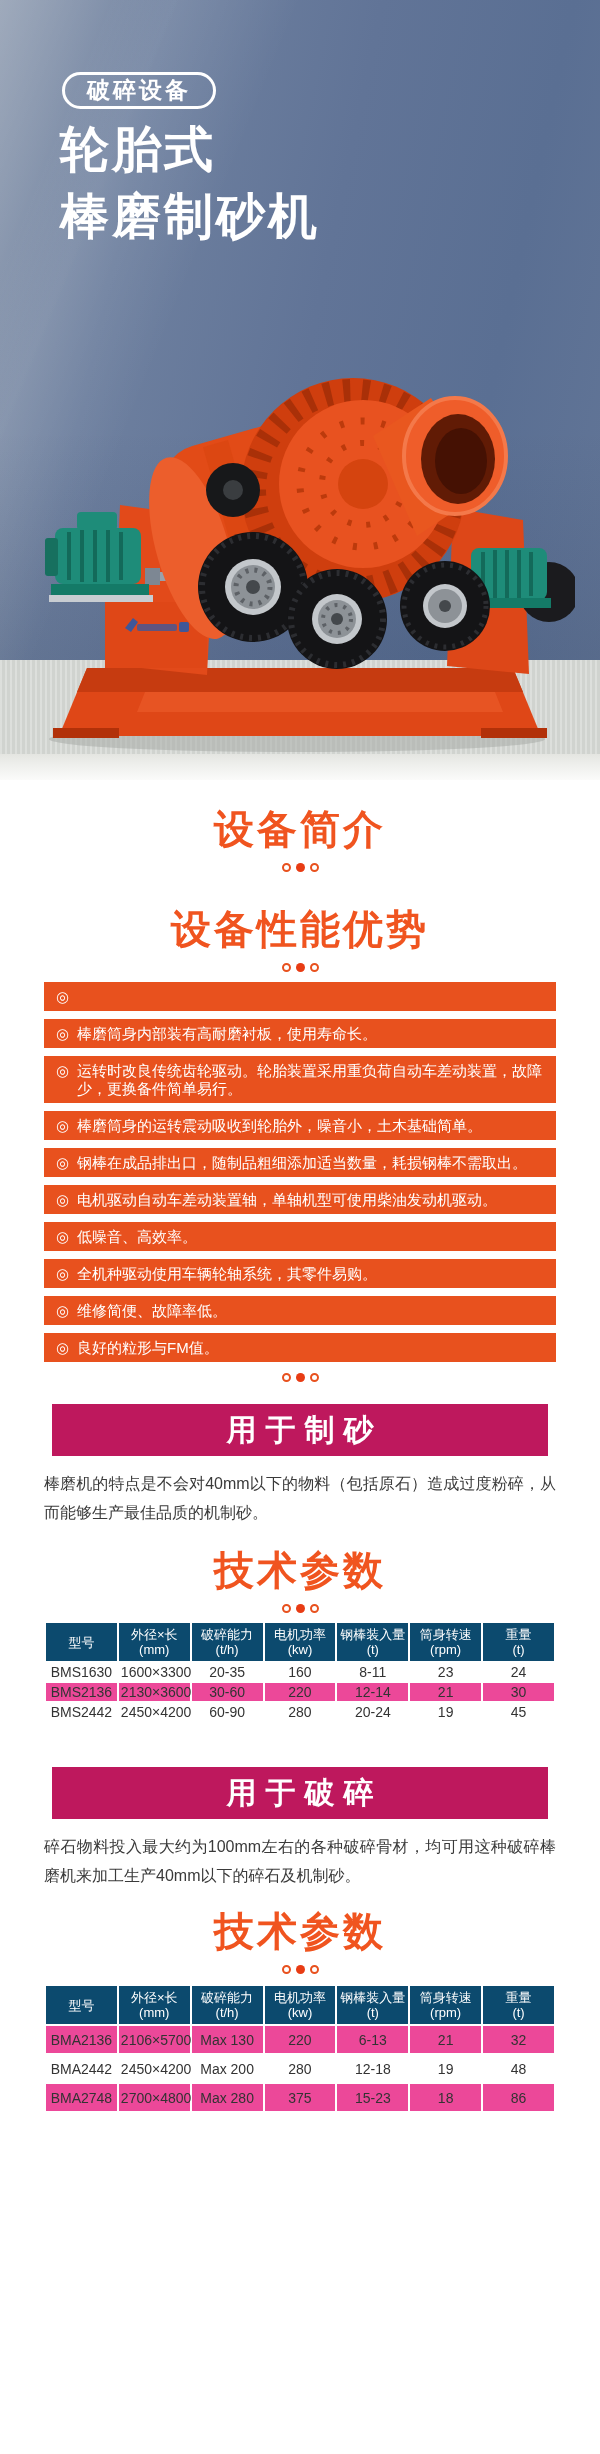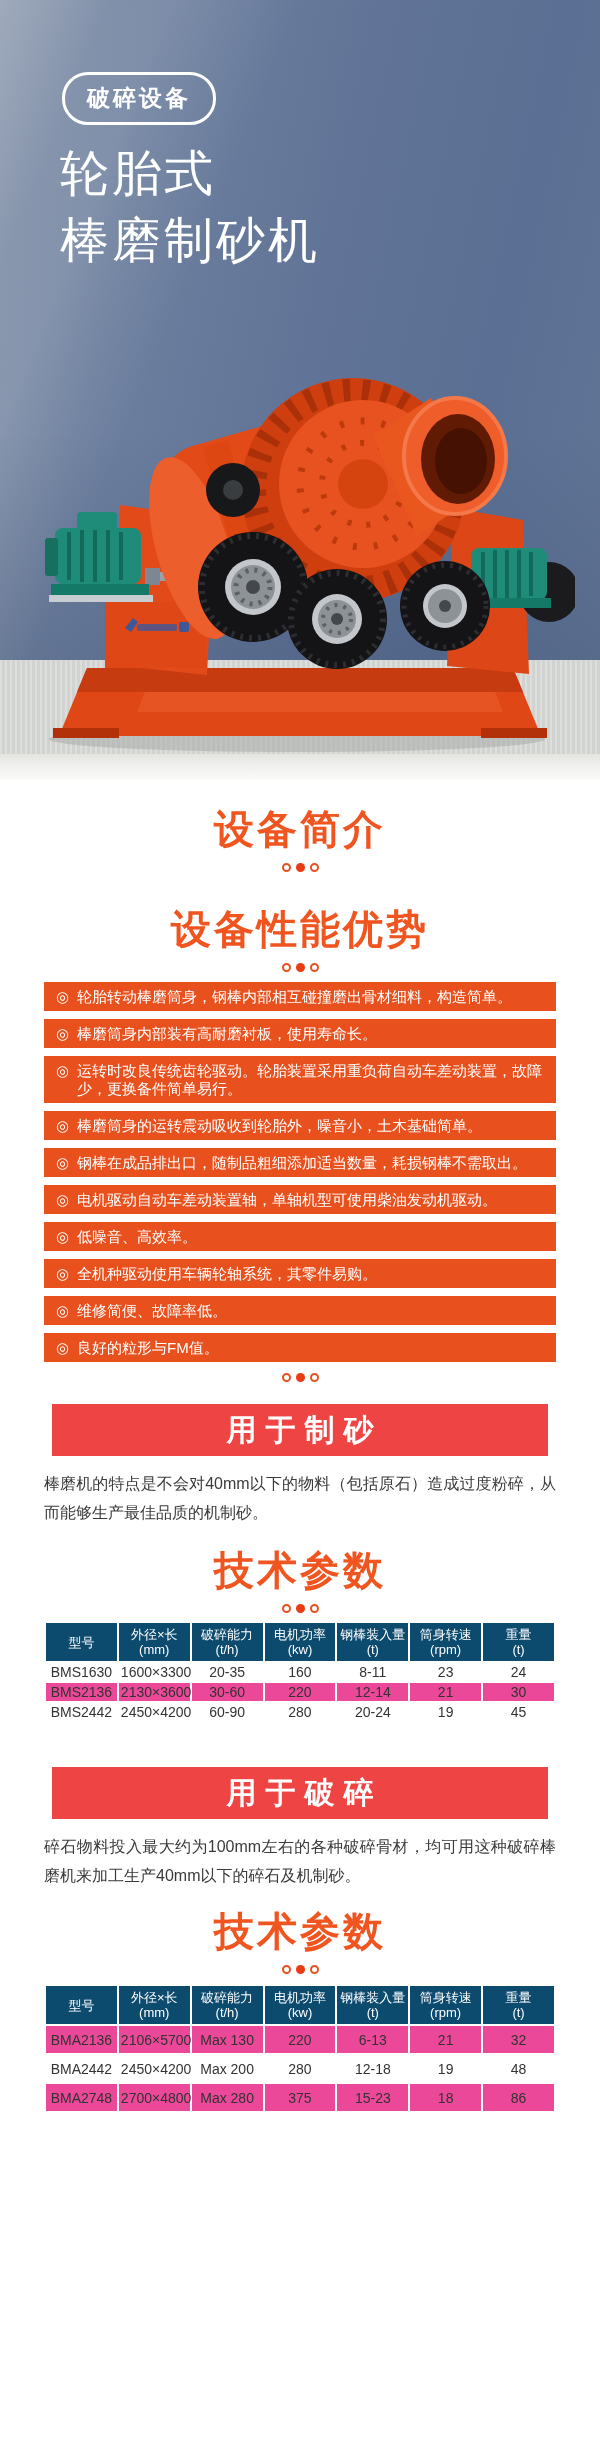--- a/index.html
+++ b/index.html
@@ -13,43 +13,43 @@
   .hero::before { content:""; position:absolute; inset:0; pointer-events:none;
     background:
       linear-gradient(112deg, rgba(255,255,255,0.20) 0%, rgba(255,255,255,0) 20%),
       linear-gradient(112deg, rgba(255,255,255,0) 12%, rgba(255,255,255,0.10) 19%, rgba(255,255,255,0) 33%),
       linear-gradient(180deg, rgba(16,32,60,0) 55%, rgba(16,32,60,0.12) 84%); }
   .floor { position:absolute; left:0; top:660px; width:600px; height:120px; background:#d4d7d3; }
   .floor::before { content:""; position:absolute; inset:0;
     background:repeating-linear-gradient(90deg, rgba(255,255,255,0.20) 0 2px, rgba(0,0,0,0.02) 2px 5px); }
   .floor::after { content:""; position:absolute; left:0; bottom:0; width:100%; height:26px;
     background:linear-gradient(180deg,#e4e5e1 0%,#eeefec 40%,#fbfbfa 100%); }
-  .hero-badge { position:absolute; left:62px; top:72px; padding:8px 22px;
+  .hero-badge { position:absolute; left:62px; top:72px; padding:0 22px;
     border:3px solid #fff; border-radius:26px; color:#fff;
     font-size:23px; font-weight:700; letter-spacing:3px; }
-  .hero-title { position:absolute; left:60px; top:140px; color:#fff;
-    font-size:49px; line-height:67px; font-weight:400; letter-spacing:3px; }
+  .hero-title { position:absolute; left:60px; top:116px; color:#fff;
+    font-size:49px; line-height:67px; font-weight:700; letter-spacing:3px; }
   .machine { position:absolute; left:25px; top:340px; width:550px; height:420px; }
 
   
   .content { position:relative; background:#fff; }
   h2.sec-title { margin-top:26px; text-align:center; font-size:40px; line-height:46px;
     font-weight:800; color:#f0541f; letter-spacing:3px; }
   .dots { display:flex; justify-content:center; align-items:center; gap:5px; margin-top:10px; height:10px; }
   .dot { width:9px; height:9px; border-radius:50%; }
   .dot.hollow { border:2px solid #e8511e; background:#fff; }
   .dot.filled { background:#e83c14; }
   .para { margin:14px 44px 0; font-size:16px; line-height:28.5px; color:#3a3a3a; text-align:justify; }
   .para.indent { text-indent:2em; }
   .adv-list { margin:10px 44px 0; }
   .adv-item { display:flex; gap:8px; background:#e8511e; color:#fff;
     font-size:15px; line-height:18px; padding:5.5px 8px 5.5px 12px; margin-bottom:8px; }
   .adv-item .bullet { flex:0 0 auto; }
   .app-text { margin-top:18px; text-align:center; font-size:18px; line-height:26px; color:#333; letter-spacing:1px; }
-  .banner { margin:22px 52px 0; height:52px; background:#ef4444; color:#fff;
+  .banner { margin:22px 52px 0; height:52px; background:#be185d; color:#fff;
     display:flex; align-items:center; justify-content:center;
     font-size:30px; font-weight:800; letter-spacing:9px; text-indent:9px; }
   .banner.second { margin-top:44px; }
   h2.sec-title.params1 { margin-top:20px; }
   h2.sec-title.params2 { margin-top:18px; }
   h2.sec-title.apps { margin-top:52px; }
   h2.sec-title.adv { margin-top:34px; }
 
   table.params { width:512px; margin:8px 44px 0; border-collapse:collapse; table-layout:fixed; }
   table.params.second { margin-top:10px; }
@@ -174,21 +174,20 @@
 
     <h2 class="sec-title adv">设备性能优势</h2>
     <div class="dots">
       <span class="dot hollow"></span>
       <span class="dot filled"></span>
       <span class="dot hollow"></span>
     </div>
     <div class="adv-list">
       <div class="adv-item">
           <span class="bullet">◎</span>
-          <span>轮胎转动棒磨筒身，钢棒内部相互碰撞磨出骨材细料，构造简单。</span>
         </div>
       <div class="adv-item">
           <span class="bullet">◎</span>
           <span>棒磨筒身内部装有高耐磨衬板，使用寿命长。</span>
         </div>
       <div class="adv-item">
           <span class="bullet">◎</span>
           <span>运转时改良传统齿轮驱动。轮胎装置采用重负荷自动车差动装置，故障少，更换备件简单易行。</span>
         </div>
       <div class="adv-item">

